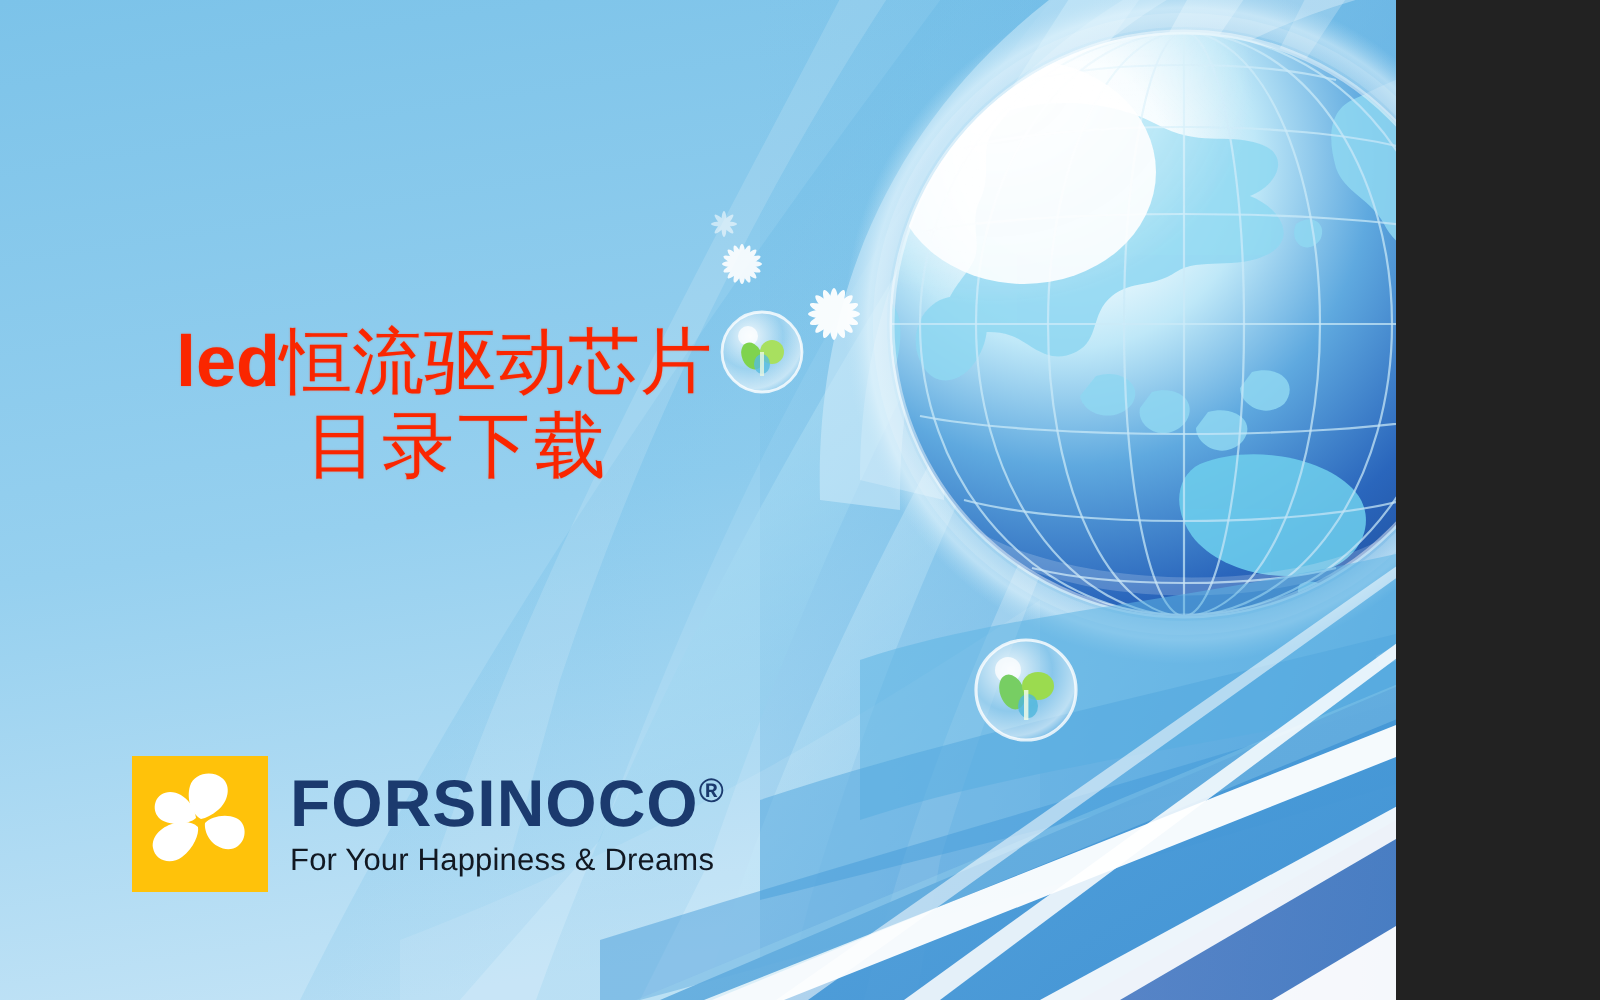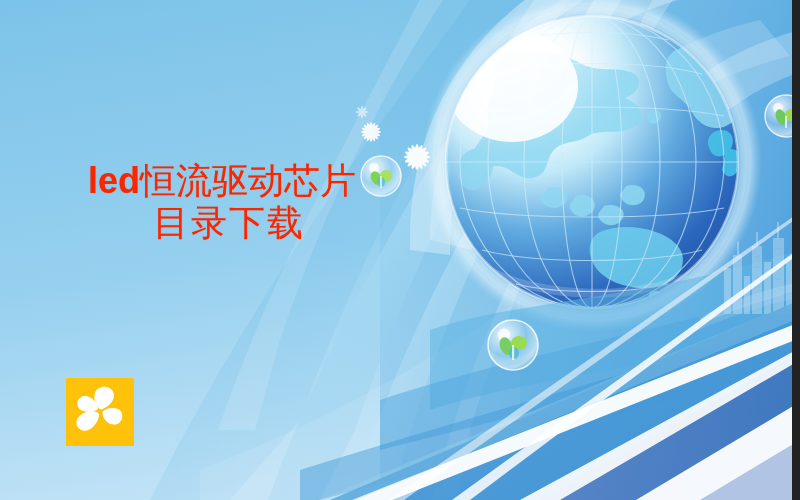--- a/index.html
+++ b/index.html
@@ -1,19 +1,19 @@
 <!DOCTYPE html>
 <html><head>
 <meta charset="utf-8">
 <style>
   html,body{margin:0;padding:0;background:#222;}
   *{box-sizing:border-box;}
   #stage{
     position:relative;
-    width:792px;height:500px;
+    width:698px;height:500px;
     overflow:hidden;
     font-family:"Liberation Sans", sans-serif;
     background:#7FC5EA;
   }
   #bg-svg{position:absolute;left:0;top:0;width:800px;height:500px;display:block;}
 
   
   .headline{
     position:absolute;
     left:88px; top:160px;
@@ -363,15 +363,19 @@
     <div class="logo-mark">
       <svg width="68" height="68" viewBox="0 0 68 68">
         <g fill="#FFFFFF">
           <path d="M34.5 31.5 C30 29 27 22 29 15 C31 8.5 40 7 45 11 C50 15 48 23 43 27 C40 29.6 37 31 34.5 31.5 Z"></path>
           <path d="M36.5 33.5 C39.5 30.4 46.5 28.6 52 31 C57.6 33.5 57.6 41.5 53 45 C48.5 48.4 42 46 38.8 41.5 C37 39 36.2 35.8 36.5 33.5 Z"></path>
           <path d="M33 35.5 C33.6 39 31 46 25 50.5 C19 55 11.5 52 10.5 46 C9.5 39.8 15.5 34.8 22 33.4 C26.4 32.4 30.8 33.2 33 35.5 Z"></path>
           <path d="M32 31 C29 33.8 21.8 35 16 32.6 C10.2 30.2 10 22.5 14.5 19.4 C19.2 16.2 25.6 19 28.8 23.4 C30.6 25.8 31.8 29 32 31 Z"></path>
         </g>
       </svg>
     </div>
+    <div class="logo-text">
+      <div class="logo-name"><span>FORSINOCO</span><span class="reg">®</span></div>
+      <div class="logo-tag">For Your Happiness &amp; Dreams</div>
+    </div>
   </div>
 
 </div>
 
 </body></html>

